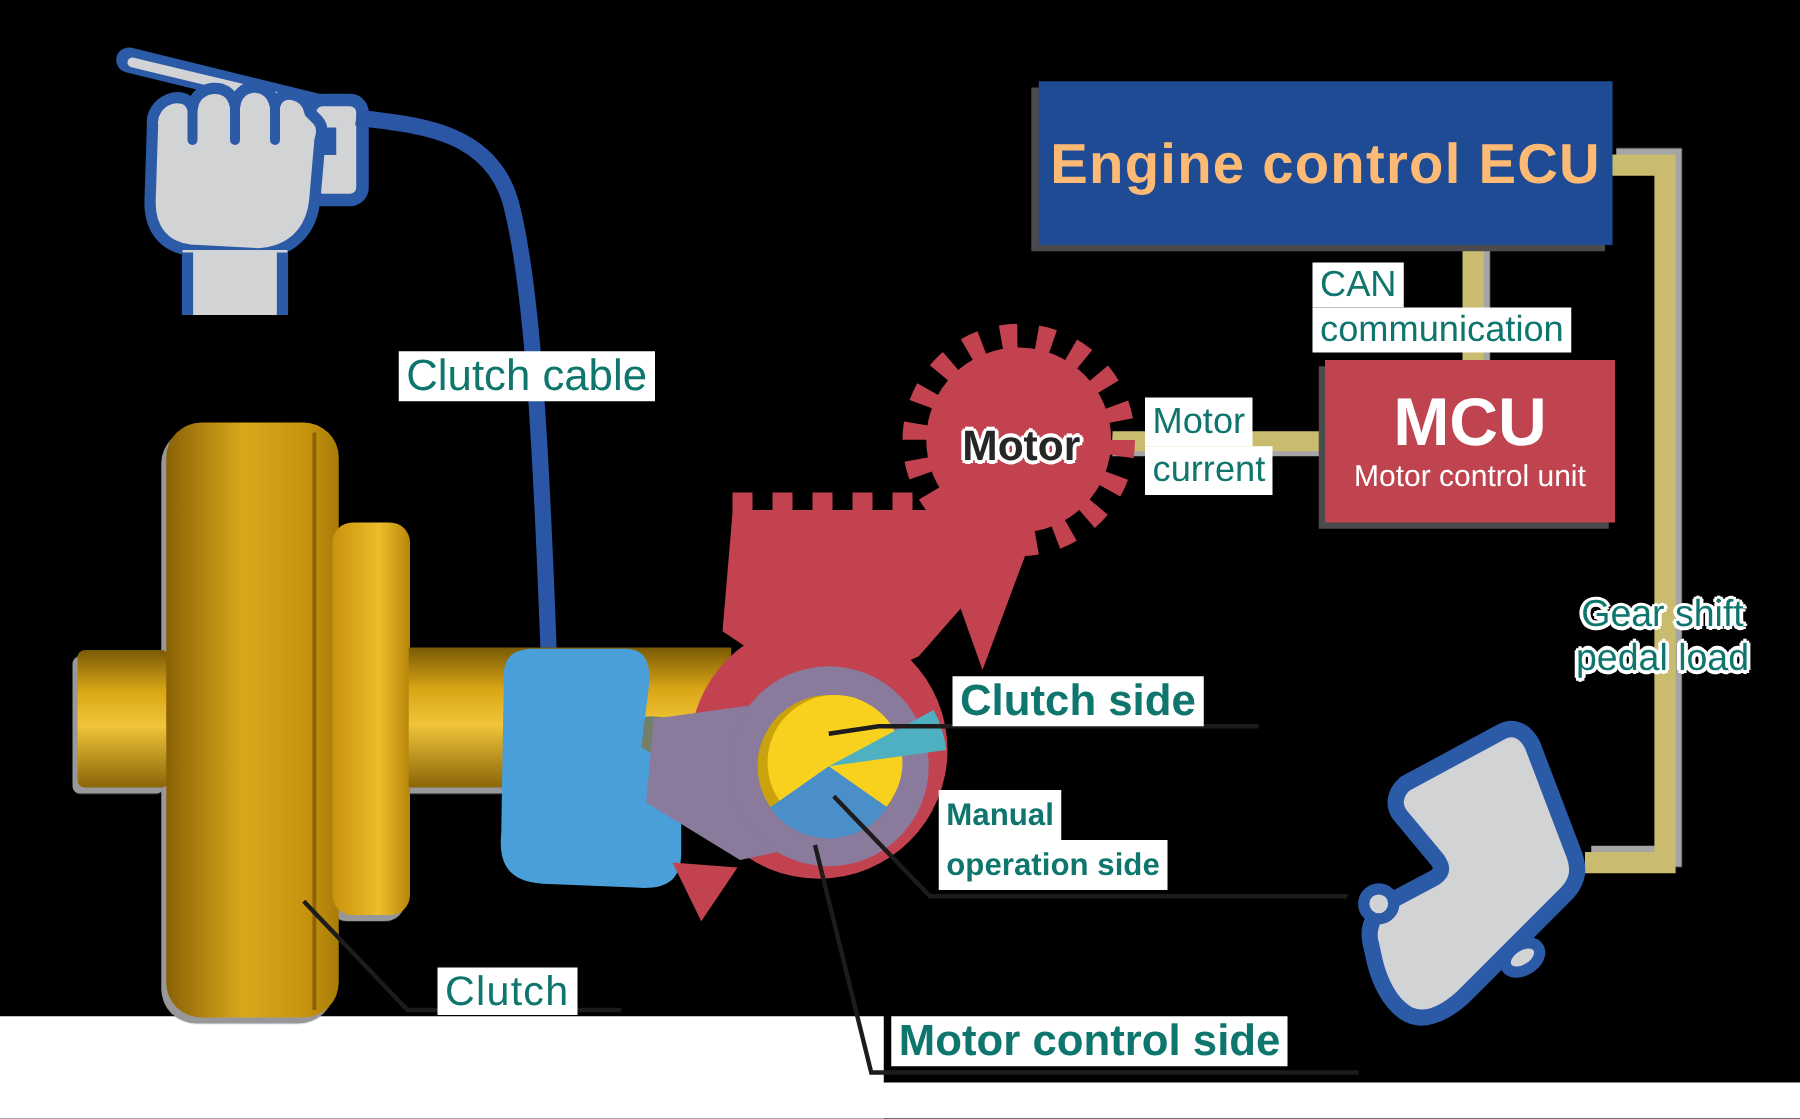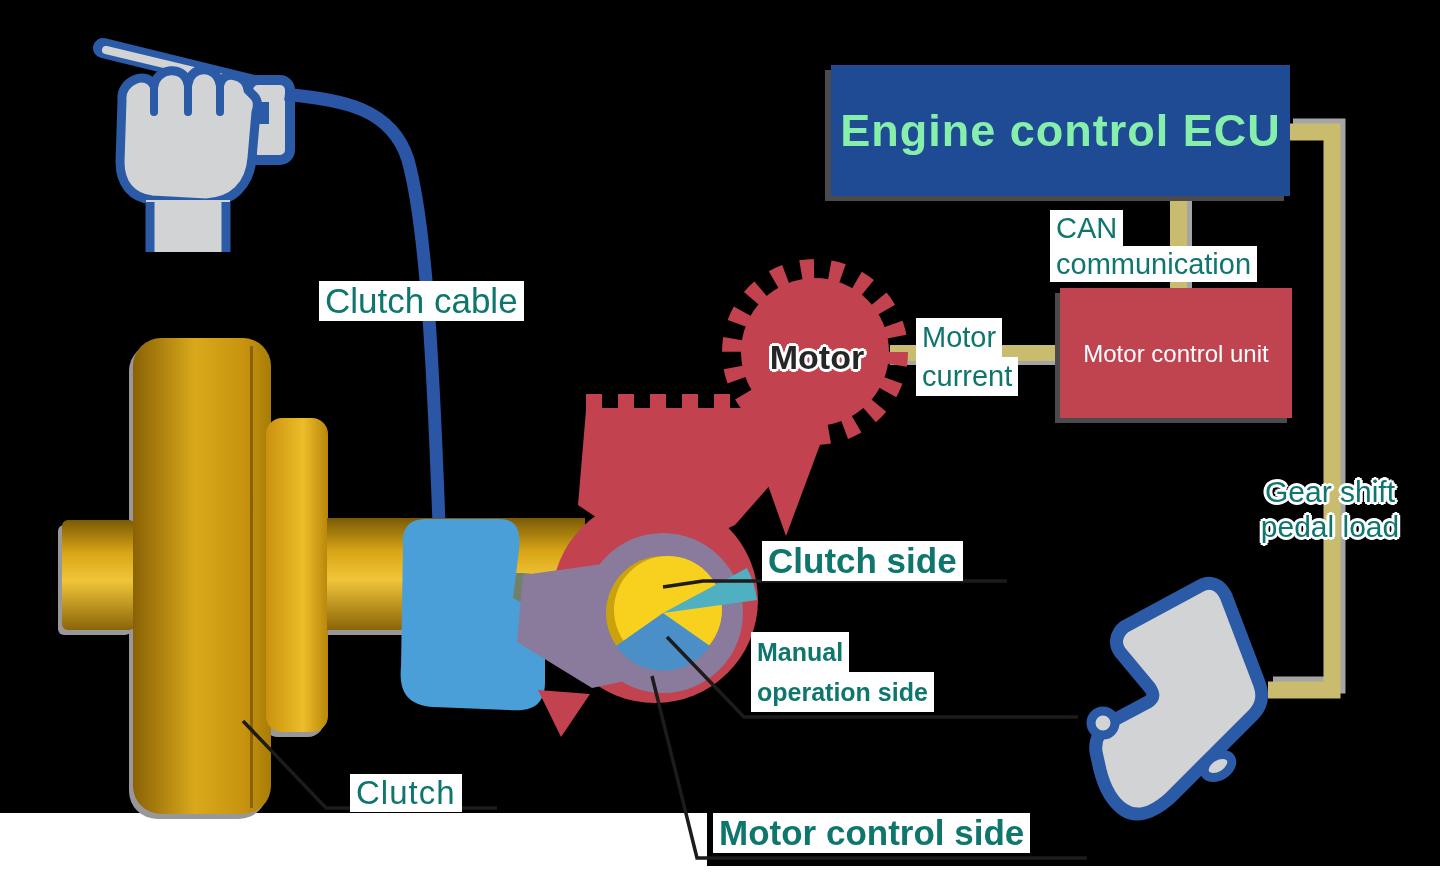--- a/index.html
+++ b/index.html
@@ -7,21 +7,21 @@
          font-family:"Liberation Sans", sans-serif;}
   .stage svg{position:absolute;left:0;top:0;z-index:1;}
 
   .lbl{position:absolute;z-index:3;color:#0f766e;white-space:nowrap;}
   .halo{text-shadow:-2px -2px 0 #fff,2px -2px 0 #fff,-2px 2px 0 #fff,2px 2px 0 #fff,
         0 -3px 0 #fff,0 3px 0 #fff,-3px 0 0 #fff,3px 0 0 #fff;}
   .hl span{display:inline-block;background:#fff;padding:0 6px;margin:0 -6px;}
 
   .ecu-box{position:absolute;z-index:2;left:831px;top:65px;width:459px;height:131px;
     background:#1f4a94;box-shadow:-6px 5px 0 #4b4b4d;display:flex;align-items:center;
-    justify-content:center;color:#86efac;font-size:45px;font-weight:700;letter-spacing:1px;}
+    justify-content:center;color:#fdba74;font-size:45px;font-weight:700;letter-spacing:1px;}
   .mcu-box{position:absolute;z-index:2;left:1060px;top:288px;width:232px;height:130px;
     background:#c04450;box-shadow:-5px 5px 0 #4b4b4d;display:flex;flex-direction:column;
     align-items:center;justify-content:center;color:#fff;}
   .mcu-title{font-size:54px;font-weight:700;line-height:56px;}
   .mcu-sub{font-size:24px;font-weight:400;margin-top:2px;}
 
   .clutch-cable-lbl{left:325px;top:281px;font-size:35px;font-weight:500;}
   .can-lbl{left:1056px;top:210px;font-size:29px;font-weight:500;line-height:36px;}
   .motor-lbl{left:737px;top:338px;width:160px;text-align:center;font-size:34px;
              font-weight:700;color:#262626;}
@@ -136,20 +136,21 @@
     <polyline points="667,637 744,717 1078,717"></polyline>
     <polyline points="652,676 697,858 1087,858"></polyline>
     <polyline points="243,721 326,808 497,808"></polyline>
   </g>
 </svg>
 
   <div class="ecu-box">
     <span>Engine control ECU</span>
   </div>
   <div class="mcu-box">
+    <div class="mcu-title">MCU</div>
     <div class="mcu-sub">Motor control unit</div>
   </div>
 
   <div class="lbl halo hl clutch-cable-lbl">
     <span>Clutch cable</span>
   </div>
 
   <div class="lbl hl can-lbl">
     <span>CAN</span><br>
     <span>communication</span>

